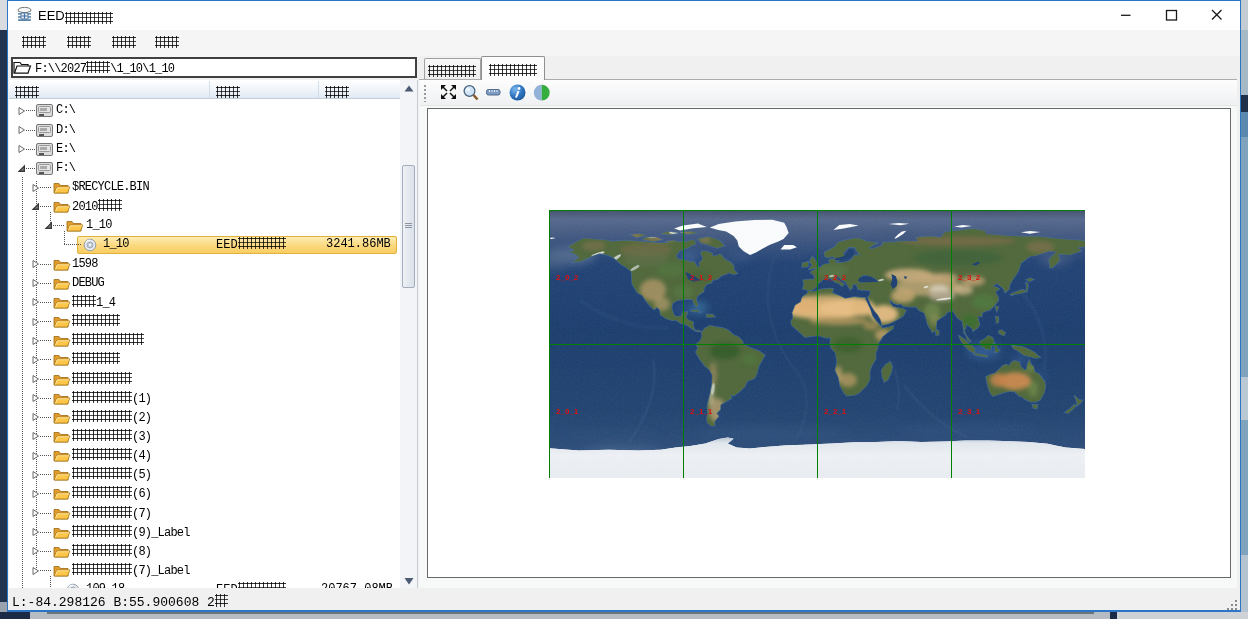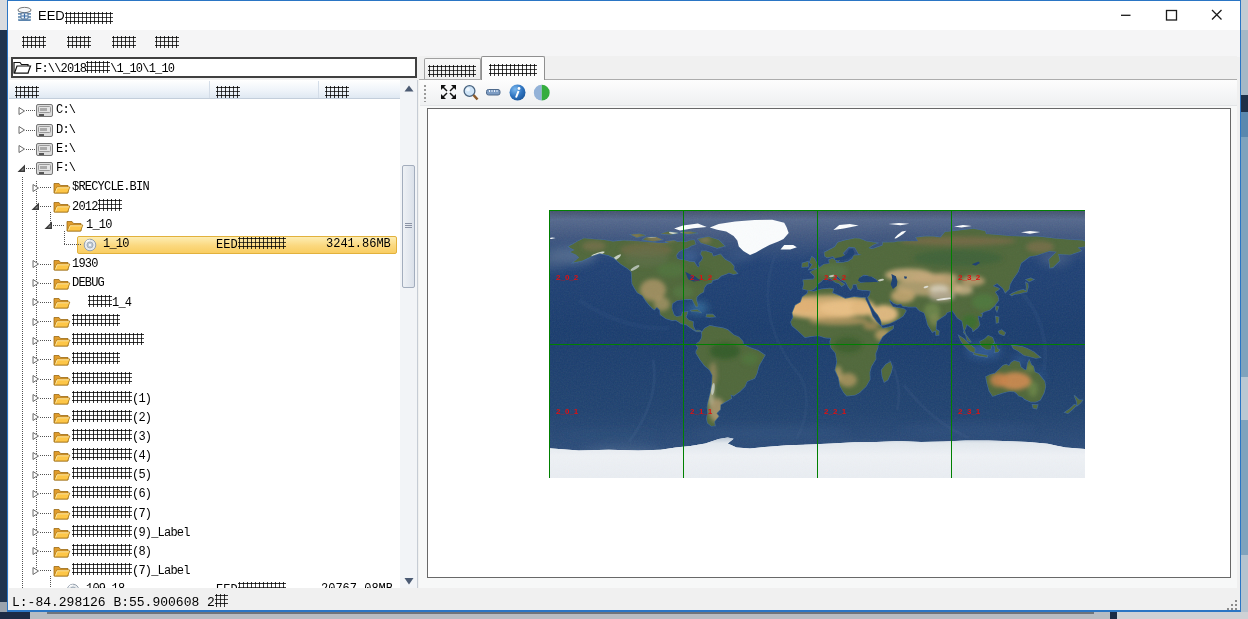--- a/index.html
+++ b/index.html
@@ -40,21 +40,21 @@
 <div class="abs" style="left:22px;top:33px"><span class="cj" style="width:24px;height:12px;background-size:12px 12px,12px 12px"></span></div>
 <div class="abs" style="left:67px;top:33px"><span class="cj" style="width:24px;height:12px;background-size:12px 12px,12px 12px"></span></div>
 <div class="abs" style="left:112px;top:33px"><span class="cj" style="width:24px;height:12px;background-size:12px 12px,12px 12px"></span></div>
 <div class="abs" style="left:155px;top:33px"><span class="cj" style="width:24px;height:12px;background-size:12px 12px,12px 12px"></span></div>
 
 <div class="abs" style="left:11px;top:57px;width:406px;height:21px;background:#fff;border:2px solid #404040"></div>
 <svg class="abs" style="left:13px;top:59px" width="22" height="17">
  <path d="M1,3.5 L7,3.5 L8.5,5.5 L15,5.5 L15,14 L1,14 Z" fill="#fff" stroke="#111" stroke-width="1.2"></path>
  <path d="M1.5,14 L4,7 L17.5,7 L15,14 Z" fill="#fff" stroke="#111" stroke-width="1.2"></path>
 </svg>
-<div class="abs" style="left:35px;top:61px;font-size:12px"><span class="lm" style="letter-spacing:-0.8px">F:\\2018</span><span class="cj" style="width:24px;height:12px;background-size:12px 12px,12px 12px"></span><span class="lm" style="letter-spacing:-0.8px">\1_10\1_10</span></div>
+<div class="abs" style="left:35px;top:61px;font-size:12px"><span class="lm" style="letter-spacing:-0.8px">F:\\2027</span><span class="cj" style="width:24px;height:12px;background-size:12px 12px,12px 12px"></span><span class="lm" style="letter-spacing:-0.8px">\1_10\1_10</span></div>
 
 <div class="abs" style="left:9px;top:80px;width:391px;height:19px;background:linear-gradient(#ffffff,#eef3f9 60%,#dfe8f2);border-bottom:1px solid #c3cedb"></div>
 <div class="abs" style="left:15px;top:83px"><span class="cj" style="width:24px;height:12px;background-size:12px 12px,12px 12px"></span></div>
 <div class="abs" style="left:216px;top:83px"><span class="cj" style="width:24px;height:12px;background-size:12px 12px,12px 12px"></span></div>
 <div class="abs" style="left:325px;top:83px"><span class="cj" style="width:24px;height:12px;background-size:12px 12px,12px 12px"></span></div>
 <div class="abs" style="left:209px;top:81px;width:1px;height:17px;background:#d4dde8"></div>
 <div class="abs" style="left:318px;top:81px;width:1px;height:17px;background:#d4dde8"></div>
 
 <div class="abs" style="left:9px;top:99px;width:391px;height:490px;background:#fff"></div>
 <div class="abs" style="left:9px;top:99px;width:391px;height:490px;overflow:hidden">
@@ -122,21 +122,21 @@
       <div class="hdot" style="left:40px;top:206.1px;width:12px"></div>
       <svg class="abs" style="left:31px;top:202.1px" width="9" height="9">
         <path d="M8,0.5 L8,8 L0.5,8 Z" fill="#3a3a3a"></path>
         <path d="M6.6,3.8 L6.6,6.6 L3.8,6.6 Z" fill="#888"></path>
       </svg>
       <svg class="abs" style="left:53px;top:199.1px" width="18" height="15">
         <path d="M1,3.5 L6,3.5 L7.5,5.5 L15,5.5 L15,13 L1,13 Z" fill="#e09c2c" stroke="#9a6a14" stroke-width="0.8"></path>
         <path d="M1.5,13 L3.8,7 L16.8,7 L14.6,13 Z" fill="#fdc648" stroke="#a87718" stroke-width="0.8"></path>
         <path d="M2.4,12.4 L4.2,7.8 L16,7.8" fill="none" stroke="#ffe9a8" stroke-width="0.9"></path>
       </svg>
-      <div class="rtxt" style="left:72px;top:199.1px"><span class="lm">2012</span><span class="cj" style="width:24px;height:12px;background-size:12px 12px,12px 12px"></span></div>
+      <div class="rtxt" style="left:72px;top:199.1px"><span class="lm">2010</span><span class="cj" style="width:24px;height:12px;background-size:12px 12px,12px 12px"></span></div>
       <div class="hdot" style="left:53px;top:225.3px;width:12px"></div>
       <svg class="abs" style="left:44px;top:221.3px" width="9" height="9">
         <path d="M8,0.5 L8,8 L0.5,8 Z" fill="#3a3a3a"></path>
         <path d="M6.6,3.8 L6.6,6.6 L3.8,6.6 Z" fill="#888"></path>
       </svg>
       <svg class="abs" style="left:66px;top:218.3px" width="18" height="15">
         <path d="M1,3.5 L6,3.5 L7.5,5.5 L15,5.5 L15,13 L1,13 Z" fill="#e09c2c" stroke="#9a6a14" stroke-width="0.8"></path>
         <path d="M1.5,13 L3.8,7 L16.8,7 L14.6,13 Z" fill="#fdc648" stroke="#a87718" stroke-width="0.8"></path>
         <path d="M2.4,12.4 L4.2,7.8 L16,7.8" fill="none" stroke="#ffe9a8" stroke-width="0.9"></path>
       </svg>
@@ -154,41 +154,41 @@
       <div class="rtxt2" style="left:326px;top:237.4px"><span class="lm">3241.86MB</span></div>
       <div class="hdot" style="left:40px;top:263.6px;width:12px"></div>
       <svg class="abs" style="left:32px;top:259.1px" width="8" height="10">
         <path d="M1,1.5 L6.5,5 L1,8.5 Z" fill="#fff" stroke="#6a6a6a"></path>
       </svg>
       <svg class="abs" style="left:53px;top:256.6px" width="18" height="15">
         <path d="M1,3.5 L6,3.5 L7.5,5.5 L15,5.5 L15,13 L1,13 Z" fill="#e09c2c" stroke="#9a6a14" stroke-width="0.8"></path>
         <path d="M1.5,13 L3.8,7 L16.8,7 L14.6,13 Z" fill="#fdc648" stroke="#a87718" stroke-width="0.8"></path>
         <path d="M2.4,12.4 L4.2,7.8 L16,7.8" fill="none" stroke="#ffe9a8" stroke-width="0.9"></path>
       </svg>
-      <div class="rtxt" style="left:72px;top:256.6px"><span class="lm">1930</span></div>
+      <div class="rtxt" style="left:72px;top:256.6px"><span class="lm">1598</span></div>
       <div class="hdot" style="left:40px;top:282.7px;width:12px"></div>
       <svg class="abs" style="left:32px;top:278.2px" width="8" height="10">
         <path d="M1,1.5 L6.5,5 L1,8.5 Z" fill="#fff" stroke="#6a6a6a"></path>
       </svg>
       <svg class="abs" style="left:53px;top:275.7px" width="18" height="15">
         <path d="M1,3.5 L6,3.5 L7.5,5.5 L15,5.5 L15,13 L1,13 Z" fill="#e09c2c" stroke="#9a6a14" stroke-width="0.8"></path>
         <path d="M1.5,13 L3.8,7 L16.8,7 L14.6,13 Z" fill="#fdc648" stroke="#a87718" stroke-width="0.8"></path>
         <path d="M2.4,12.4 L4.2,7.8 L16,7.8" fill="none" stroke="#ffe9a8" stroke-width="0.9"></path>
       </svg>
       <div class="rtxt" style="left:72px;top:275.7px"><span class="lm">DEBUG</span></div>
       <div class="hdot" style="left:40px;top:301.9px;width:12px"></div>
       <svg class="abs" style="left:32px;top:297.4px" width="8" height="10">
         <path d="M1,1.5 L6.5,5 L1,8.5 Z" fill="#fff" stroke="#6a6a6a"></path>
       </svg>
       <svg class="abs" style="left:53px;top:294.9px" width="18" height="15">
         <path d="M1,3.5 L6,3.5 L7.5,5.5 L15,5.5 L15,13 L1,13 Z" fill="#e09c2c" stroke="#9a6a14" stroke-width="0.8"></path>
         <path d="M1.5,13 L3.8,7 L16.8,7 L14.6,13 Z" fill="#fdc648" stroke="#a87718" stroke-width="0.8"></path>
         <path d="M2.4,12.4 L4.2,7.8 L16,7.8" fill="none" stroke="#ffe9a8" stroke-width="0.9"></path>
       </svg>
-      <div class="rtxt" style="left:88px;top:294.9px"><span class="cj" style="width:24px;height:12px;background-size:12px 12px,12px 12px"></span><span class="lm">1_4</span></div>
+      <div class="rtxt" style="left:72px;top:294.9px"><span class="cj" style="width:24px;height:12px;background-size:12px 12px,12px 12px"></span><span class="lm">1_4</span></div>
       <div class="hdot" style="left:40px;top:321.0px;width:12px"></div>
       <svg class="abs" style="left:32px;top:316.5px" width="8" height="10">
         <path d="M1,1.5 L6.5,5 L1,8.5 Z" fill="#fff" stroke="#6a6a6a"></path>
       </svg>
       <svg class="abs" style="left:53px;top:314.0px" width="18" height="15">
         <path d="M1,3.5 L6,3.5 L7.5,5.5 L15,5.5 L15,13 L1,13 Z" fill="#e09c2c" stroke="#9a6a14" stroke-width="0.8"></path>
         <path d="M1.5,13 L3.8,7 L16.8,7 L14.6,13 Z" fill="#fdc648" stroke="#a87718" stroke-width="0.8"></path>
         <path d="M2.4,12.4 L4.2,7.8 L16,7.8" fill="none" stroke="#ffe9a8" stroke-width="0.9"></path>
       </svg>
       <div class="rtxt" style="left:72px;top:314.0px"><span class="cj" style="width:48px;height:12px;background-size:12px 12px,12px 12px"></span></div>

